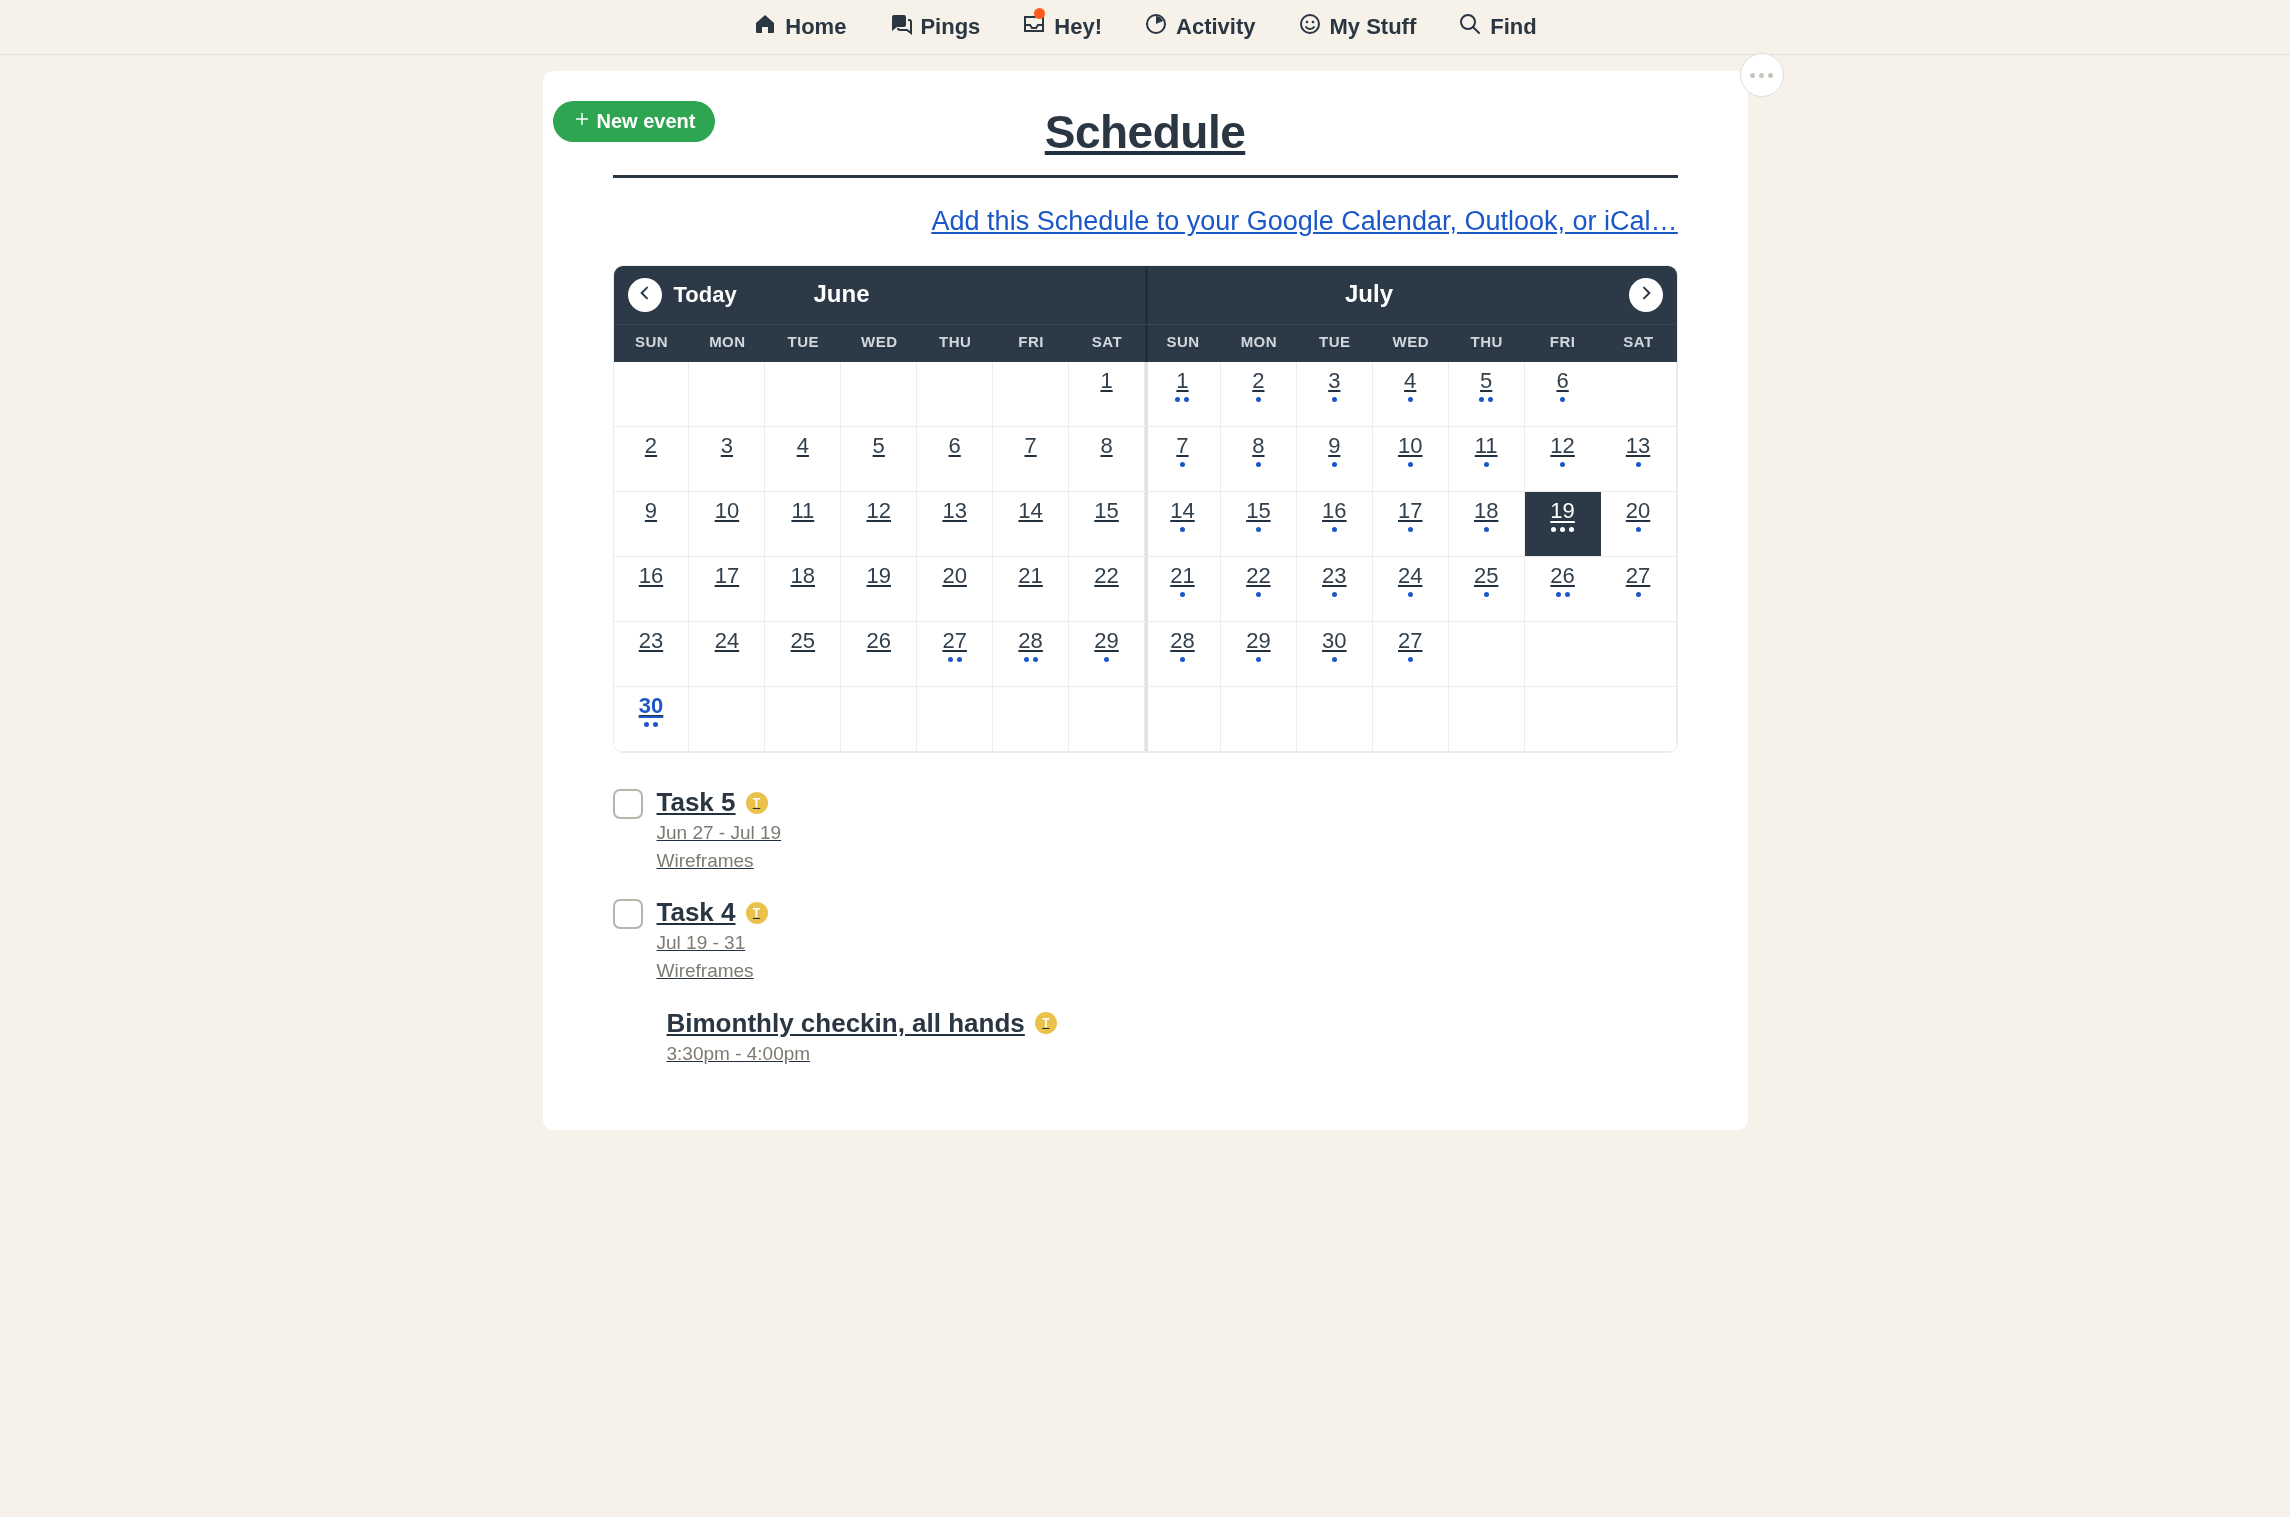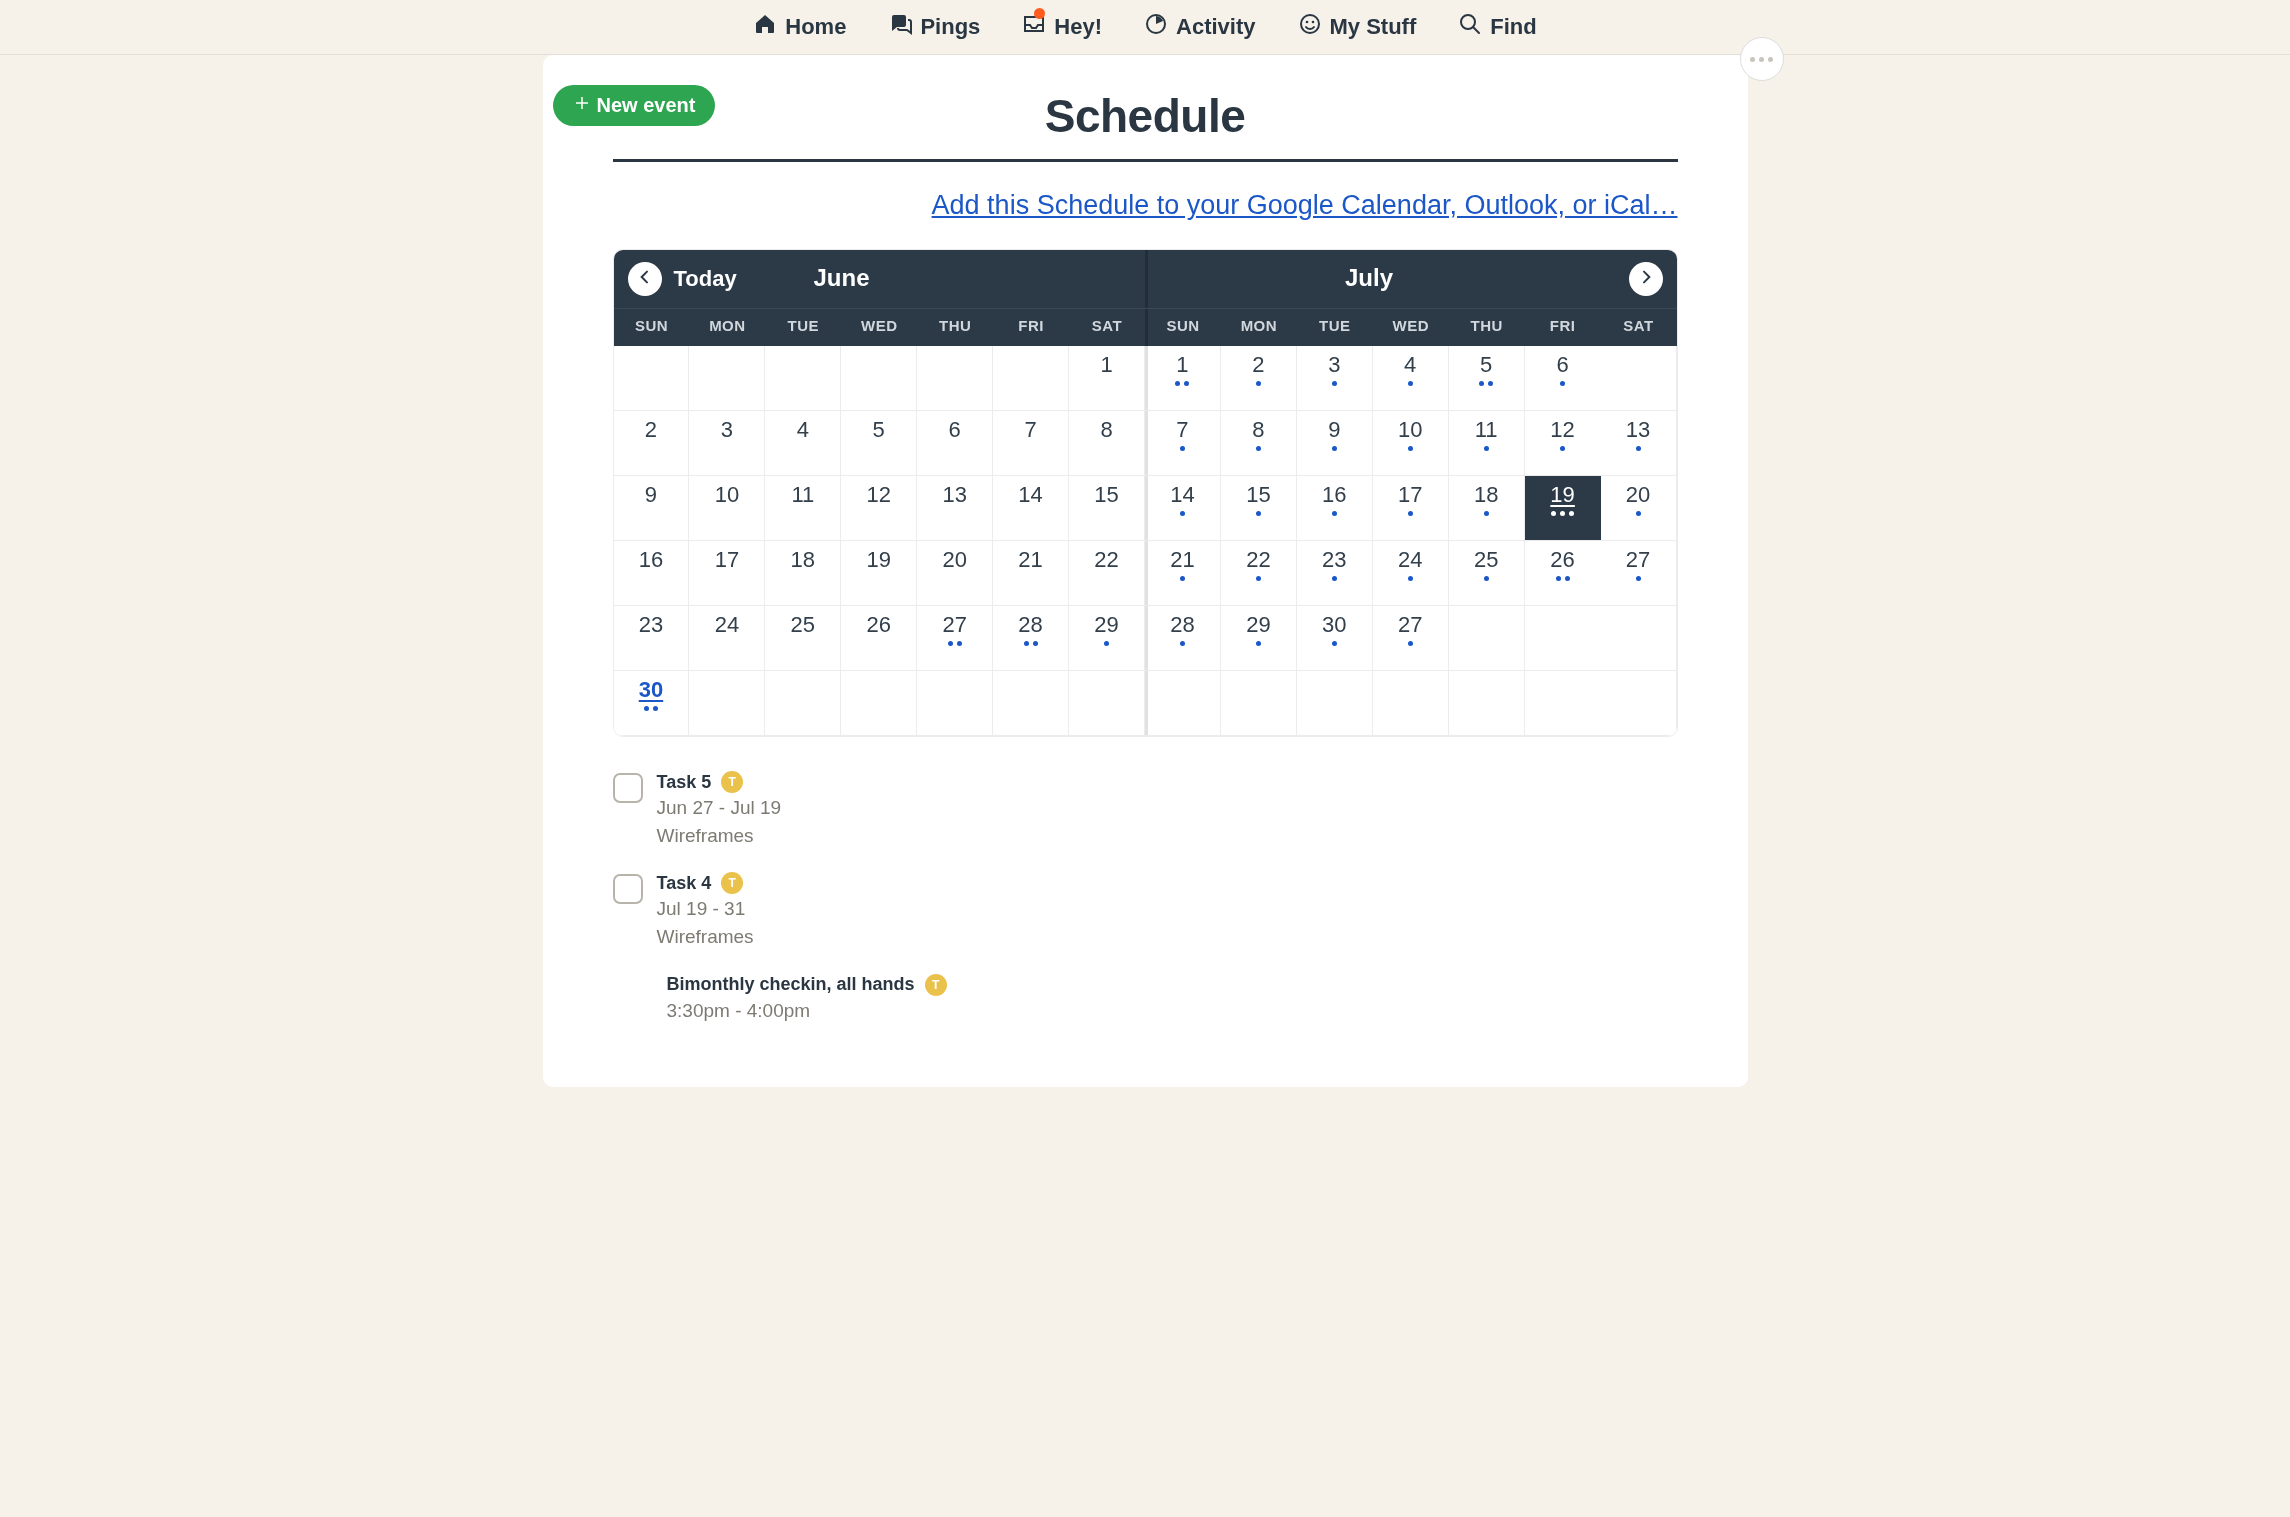--- a/index.html
+++ b/index.html
@@ -36,22 +36,22 @@
     position:relative;
   }
   .nav-item svg{width:24px;height:24px;fill:#2a3642;}
   .nav-hey-badge{
     position:absolute;top:-4px;left:12px;width:11px;height:11px;border-radius:50%;
     background:#ff5a1f;
   }
 
   
   .panel{
-    max-width:1065px;margin:0 auto;background:#fff;
-    border-radius:10px;padding:34px 70px 40px 70px;position:relative;
+    max-width:1065px;margin:16px auto;background:#fff;
+    border-radius:10px;padding:34px 70px 40px 70px;position:relative;text-decoration:underline;
   }
   .more-btn{
     position:absolute;top:-18px;right:-36px;width:42px;height:42px;border-radius:50%;
     background:#fff;border:1px solid #ddd;display:flex;align-items:center;justify-content:center;
     gap:4px;cursor:pointer;
   }
   .more-btn span{width:5px;height:5px;border-radius:50%;background:#c8c5bd;}
 
   .panel-head{display:flex;align-items:flex-start;position:relative;}
   .new-event{
@@ -132,21 +132,21 @@
   .agenda-date{
     width:190px;font-size:22px;font-weight:800;color:#2a3642;padding-top:2px;
   }
   .agenda-items{flex:1;}
   .aitem{display:flex;gap:14px;margin-bottom:24px;}
   .chk{
     width:26px;height:26px;border:2px solid #b8b4ab;border-radius:7px;flex:none;
     margin-top:2px;cursor:pointer;
   }
   .aitem-body .line1{display:flex;align-items:center;gap:10px;}
-  .aitem-body .t{font-size:18px;font-weight:800;color:#2a3642;}
+  .aitem-body .t{font-size:26px;font-weight:800;color:#2a3642;}
   .badge{
     width:22px;height:22px;border-radius:50%;background:var(--yellow);
     color:#fff;font-size:12px;font-weight:800;display:inline-flex;
     align-items:center;justify-content:center;
   }
   .aitem-body .sub{font-size:19px;color:#7d7a72;line-height:1.35;margin-top:2px;}
 </style>
 </head>
 <body>
 

